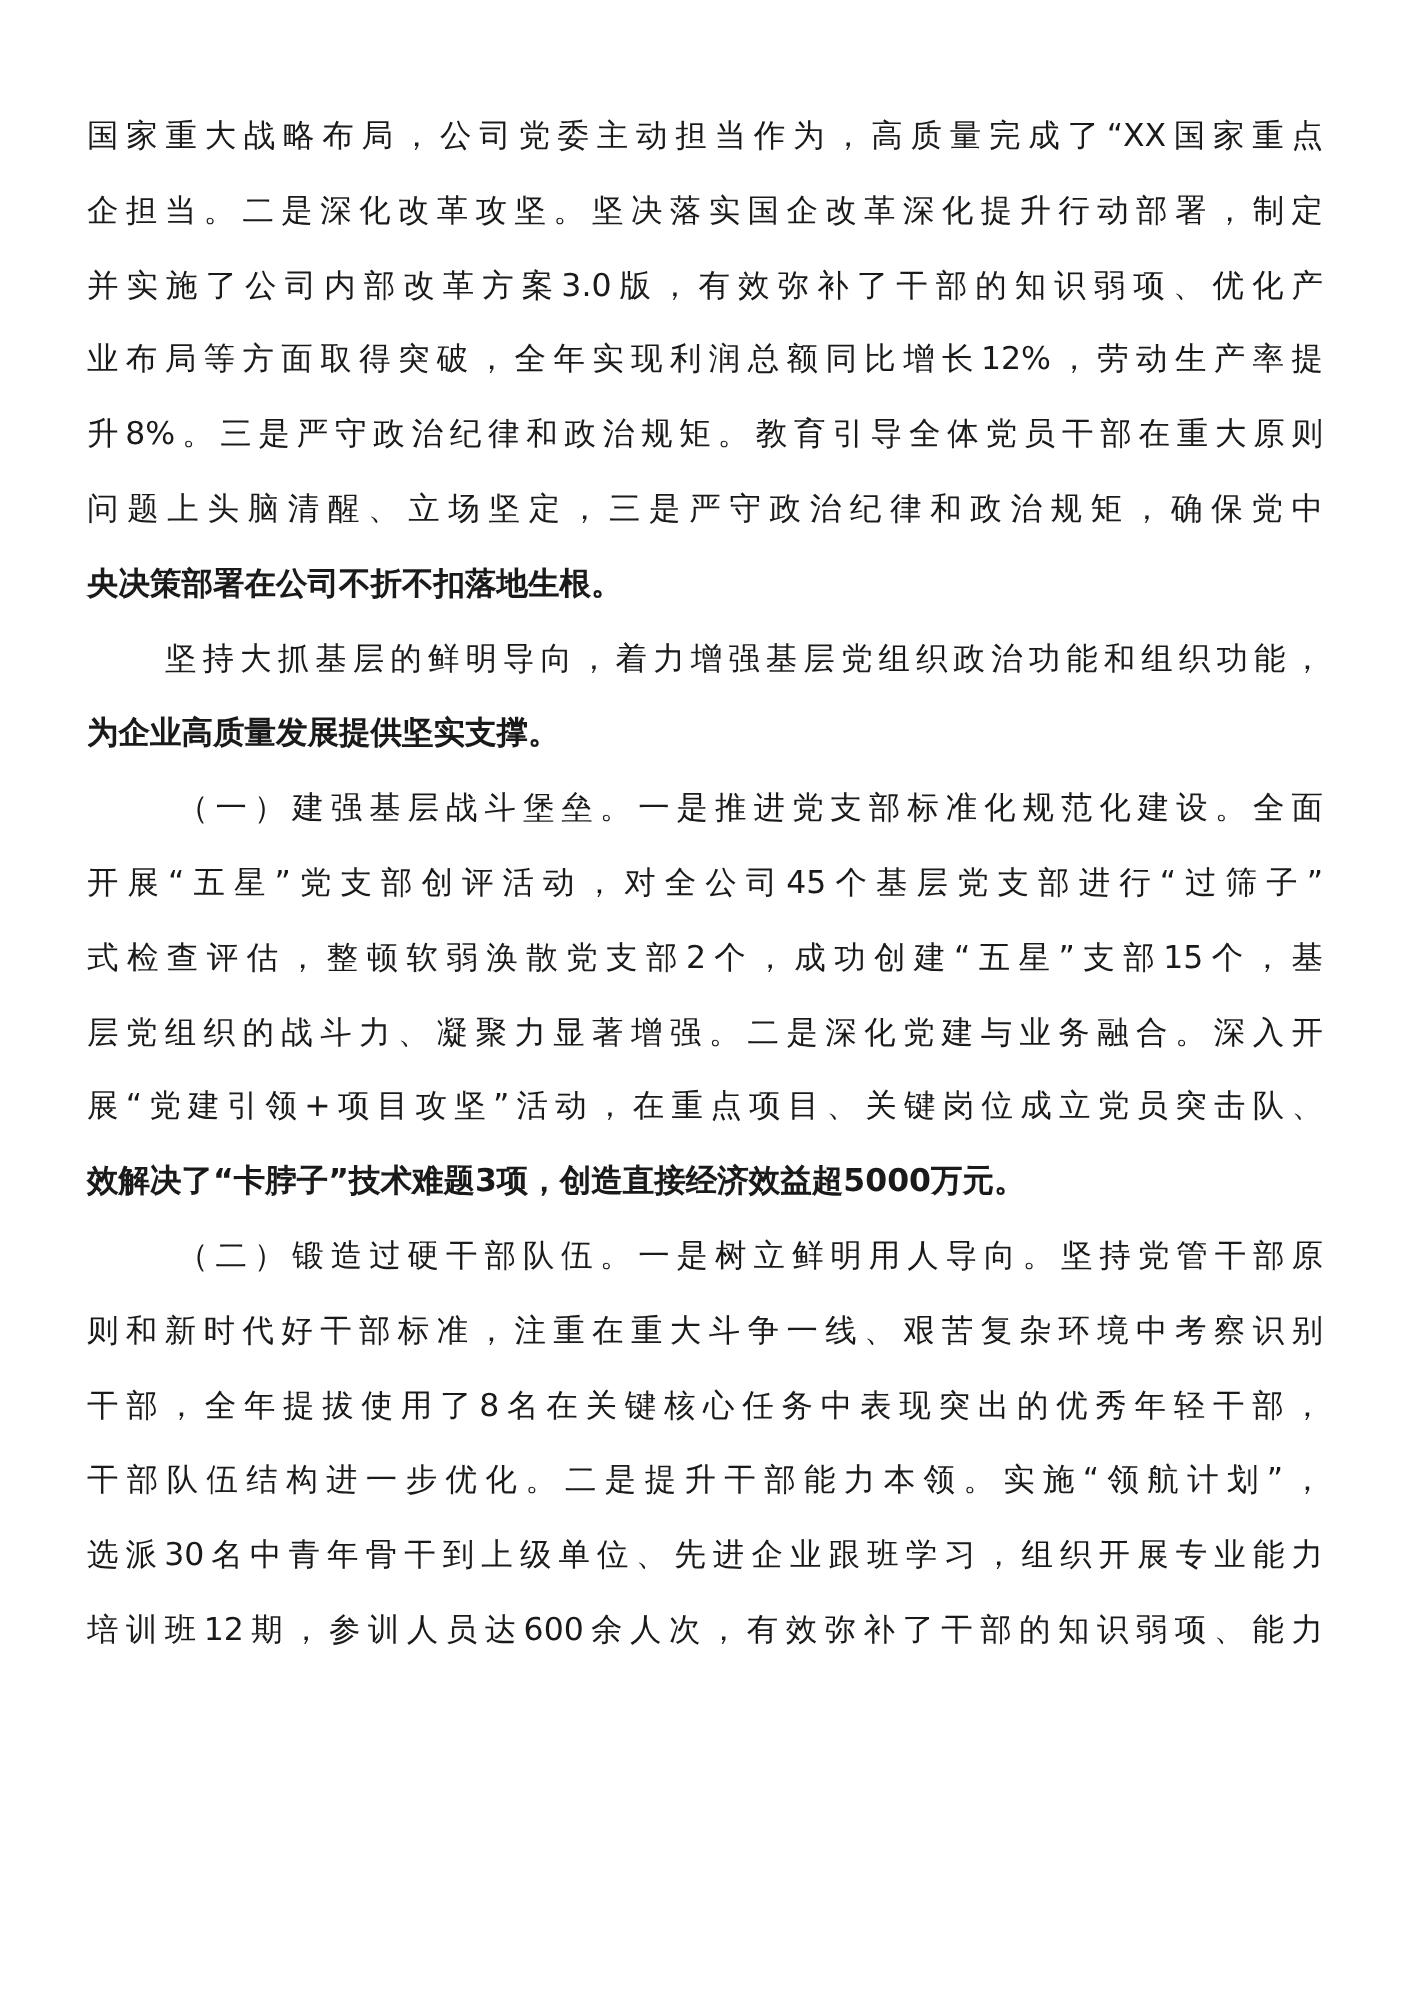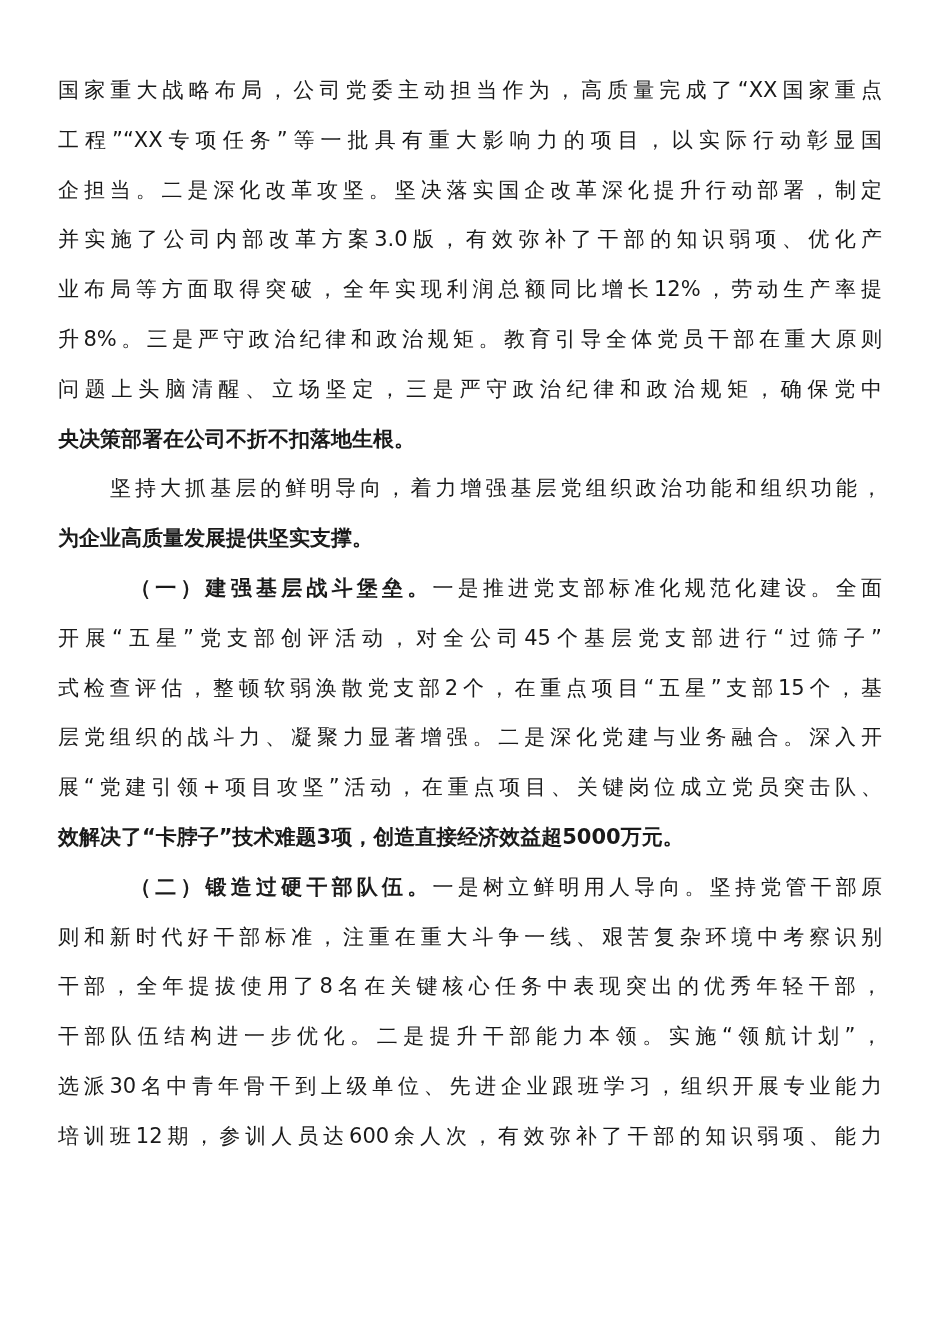--- a/index.html
+++ b/index.html
@@ -35,50 +35,48 @@
       text-align-last: left;
       font-weight: bold;
     }
     .line.indent {
       padding-left: 52px;
     }
     .line.indent-bold {
       padding-left: 60px;
     }
     .bold {
-      font-weight: bold;
-      margin-left: 12px;
+      font-weight: normal;
     }
   </style>
 </head>
 <body>
 
 <div class="page">
 
   <div>
     <div class="line">国家重大战略布局，公司党委主动担当作为，高质量完成了“XX国家重点</div>
-    <div class="line">工程”“XX专项任务”等一批具有重大影响力的项目，以实际行动彰显国</div>
     <div class="line">企担当。二是深化改革攻坚。坚决落实国企改革深化提升行动部署，制定</div>
     <div class="line">并实施了公司内部改革方案3.0版，有效弥补了干部的知识弱项、优化产</div>
     <div class="line">业布局等方面取得突破，全年实现利润总额同比增长12%，劳动生产率提</div>
     <div class="line">升8%。三是严守政治纪律和政治规矩。教育引导全体党员干部在重大原则</div>
     <div class="line">问题上头脑清醒、立场坚定，三是严守政治纪律和政治规矩，确保党中</div>
     <div class="line last">央决策部署在公司不折不扣落地生根。</div>
   </div>
 
 
   <div>
     <div class="line indent">坚持大抓基层的鲜明导向，着力增强基层党组织政治功能和组织功能，</div>
     <div class="line last">为企业高质量发展提供坚实支撑。</div>
   </div>
 
   <div>
     <div class="line indent-bold"><span class="bold">（一）建强基层战斗堡垒。</span><span>一是推进党支部标准化规范化建设。全面</span></div>
     <div class="line">开展“五星”党支部创评活动，对全公司45个基层党支部进行“过筛子”</div>
-    <div class="line">式检查评估，整顿软弱涣散党支部2个，在重点项目“五星”支部15个，基</div>
+    <div class="line">式检查评估，整顿软弱涣散党支部2个，成功创建“五星”支部15个，基</div>
     <div class="line">层党组织的战斗力、凝聚力显著增强。二是深化党建与业务融合。深入开</div>
     <div class="line">展“党建引领+项目攻坚”活动，在重点项目、关键岗位成立党员突击队、</div>
     <div class="line last">效解决了“卡脖子”技术难题3项，创造直接经济效益超5000万元。</div>
   </div>
 
   <div>
     <div class="line indent-bold"><span class="bold">（二）锻造过硬干部队伍。</span><span>一是树立鲜明用人导向。坚持党管干部原</span></div>
     <div class="line">则和新时代好干部标准，注重在重大斗争一线、艰苦复杂环境中考察识别</div>
     <div class="line">干部，全年提拔使用了8名在关键核心任务中表现突出的优秀年轻干部，</div>
     <div class="line">干部队伍结构进一步优化。二是提升干部能力本领。实施“领航计划”，</div>

